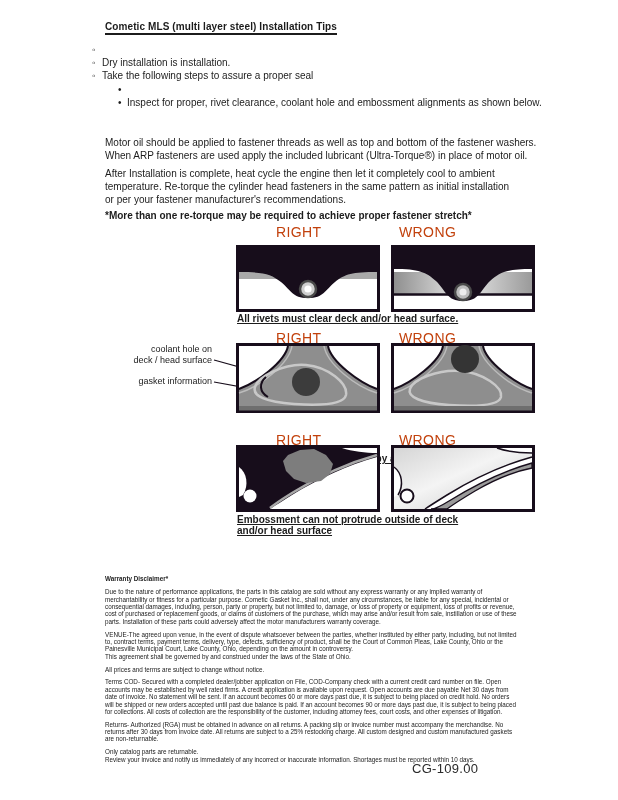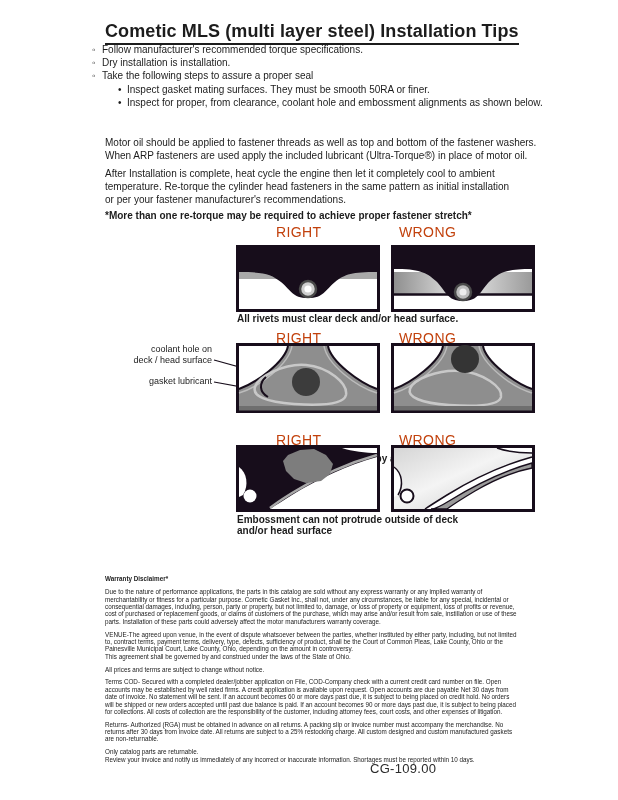--- a/index.html
+++ b/index.html
@@ -1,64 +1,62 @@
 <!DOCTYPE html>
 <html><head>
 <meta charset="utf-8">
 <style>
   html,body{margin:0;padding:0;background:#ffffff;}
   .page{position:relative;width:618px;height:800px;background:#fff;overflow:hidden;
         font-family:"Liberation Sans","DejaVu Sans",sans-serif;color:#1c1c1c;}
-  .title{position:absolute;left:105px;top:21px;margin:0;font-size:18px;font-weight:bold;
+  .title{position:absolute;left:105px;top:21px;margin:0;font-size:10px;font-weight:bold;
          letter-spacing:.1px;border-bottom:2px solid #1c1c1c;padding-bottom:1px;}
   .tips{position:absolute;left:92px;top:43px;font-size:10px;line-height:13.2px;}
   .tip-row{display:flex;}
   .tip-row .b{flex:0 0 10px;width:10px;}
   .tip-row.sub{margin-left:26px;}
   .tip-row.sub .b{flex:0 0 9px;width:9px;}
   .diesel-h{position:absolute;left:105px;top:118px;font-size:12px;font-weight:bold;}
   .body-p{position:absolute;left:105px;font-size:10px;line-height:13.2px;white-space:pre-line;width:460px;}
   .p1{top:136px;} .p2{top:167px;} .note{top:209px;font-weight:bold;}
   .dg-label{position:absolute;font-size:14px;letter-spacing:.4px;color:#c2410c;}
   .dg-box{position:absolute;display:block;}
-  .caption{position:absolute;font-size:10px;font-weight:bold;line-height:11px;white-space:pre-line;}
+  .caption{position:absolute;font-size:10px;font-weight:bold;line-height:11px;white-space:pre-line;text-decoration:underline;}
   .annot{position:absolute;width:102px;text-align:right;font-size:9px;line-height:10.5px;white-space:pre-line;}
   .leader{position:absolute;left:0;top:330px;pointer-events:none;}
   .legal{position:absolute;left:105px;top:575px;width:412px;font-size:6.3px;line-height:1.17;color:#222;}
   .legal p{margin:0 0 5.5px;white-space:pre-line;}
   .legal .lh{font-weight:bold;margin-bottom:6px;}
-  .footer-code{position:absolute;left:370px;top:761px;font-size:13px;letter-spacing:.3px;color:#2a2a2a;}
+  .footer-code{position:absolute;left:412px;top:761px;font-size:13px;letter-spacing:.3px;color:#2a2a2a;}
 </style>
 </head>
 <body>
 
 <div class="page">
 
   <h1 class="title">Cometic MLS (multi layer steel) Installation Tips</h1>
 
   <div class="tips">
     <div class="tip-row">
       <span class="b">◦</span>
-      <span>Follow manufacturer's recommended torque specifications.</span>
     </div>
     <div class="tip-row">
       <span class="b">◦</span>
       <span>Dry installation is installation.</span>
     </div>
     <div class="tip-row">
       <span class="b">◦</span>
       <span>Take the following steps to assure a proper seal</span>
     </div>
     <div class="tip-row sub">
       <span class="b">•</span>
-      <span>Inspect gasket mating surfaces.  They must be smooth 50RA or finer.</span>
     </div>
     <div class="tip-row sub">
       <span class="b">•</span>
-      <span>Inspect for proper, from clearance, coolant hole and embossment alignments as shown below.</span>
+      <span>Inspect for proper, rivet clearance, coolant hole and embossment alignments as shown below.</span>
     </div>
   </div>
 
   <div class="body-p p1">Motor oil should be applied to fastener threads as well as top and bottom of the fastener washers.
 When ARP fasteners are used apply the included lubricant (Ultra-Torque®) in place of motor oil.</div>
   <div class="body-p p2">After Installation is complete, heat cycle the engine then let it completely cool to ambient
 temperature. Re-torque the cylinder head fasteners in the same pattern as initial installation
 or per your fastener manufacturer's recommendations.</div>
   <div class="body-p note">*More than one re-torque may be required to achieve proper fastener stretch*</div>
 
@@ -89,21 +87,21 @@
     <circle cx="72" cy="47" r="3.6" fill="#ededed"></circle>
   </svg>
 
   <div class="caption" style="left:237px;top:313px;">All rivets must clear deck and/or head surface.</div>
 
   <div class="dg-label" style="left:276px;top:330px;">RIGHT</div>
   <div class="dg-label" style="left:399px;top:330px;">WRONG</div>
 
   <div class="annot" style="left:110px;top:344px;">coolant hole on
 deck / head surface</div>
-  <div class="annot" style="left:110px;top:376px;">gasket lubricant</div>
+  <div class="annot" style="left:110px;top:376px;">gasket information</div>
 
   <svg class="leader" width="618" height="100" viewBox="0 0 618 100">
     <path d="M214,30 L290,51" stroke="#170d1b" stroke-width="1.2" fill="none"></path>
     <path d="M214,52 L258,60" stroke="#170d1b" stroke-width="1.2" fill="none"></path>
   </svg>
 
   <svg class="dg-box" style="left:236px;top:343px;" width="144" height="70" viewBox="0 0 144 70">
     <rect x="1.5" y="1.5" width="141" height="67" fill="#8e8e8e" stroke="#170d1b" stroke-width="3"></rect>
     <path d="M3,3 H52 C49,19 20,40 3,46 Z" fill="#ffffff"></path>
     <path d="M141,3 H92 C95,19 124,40 141,46 Z" fill="#ffffff"></path>

